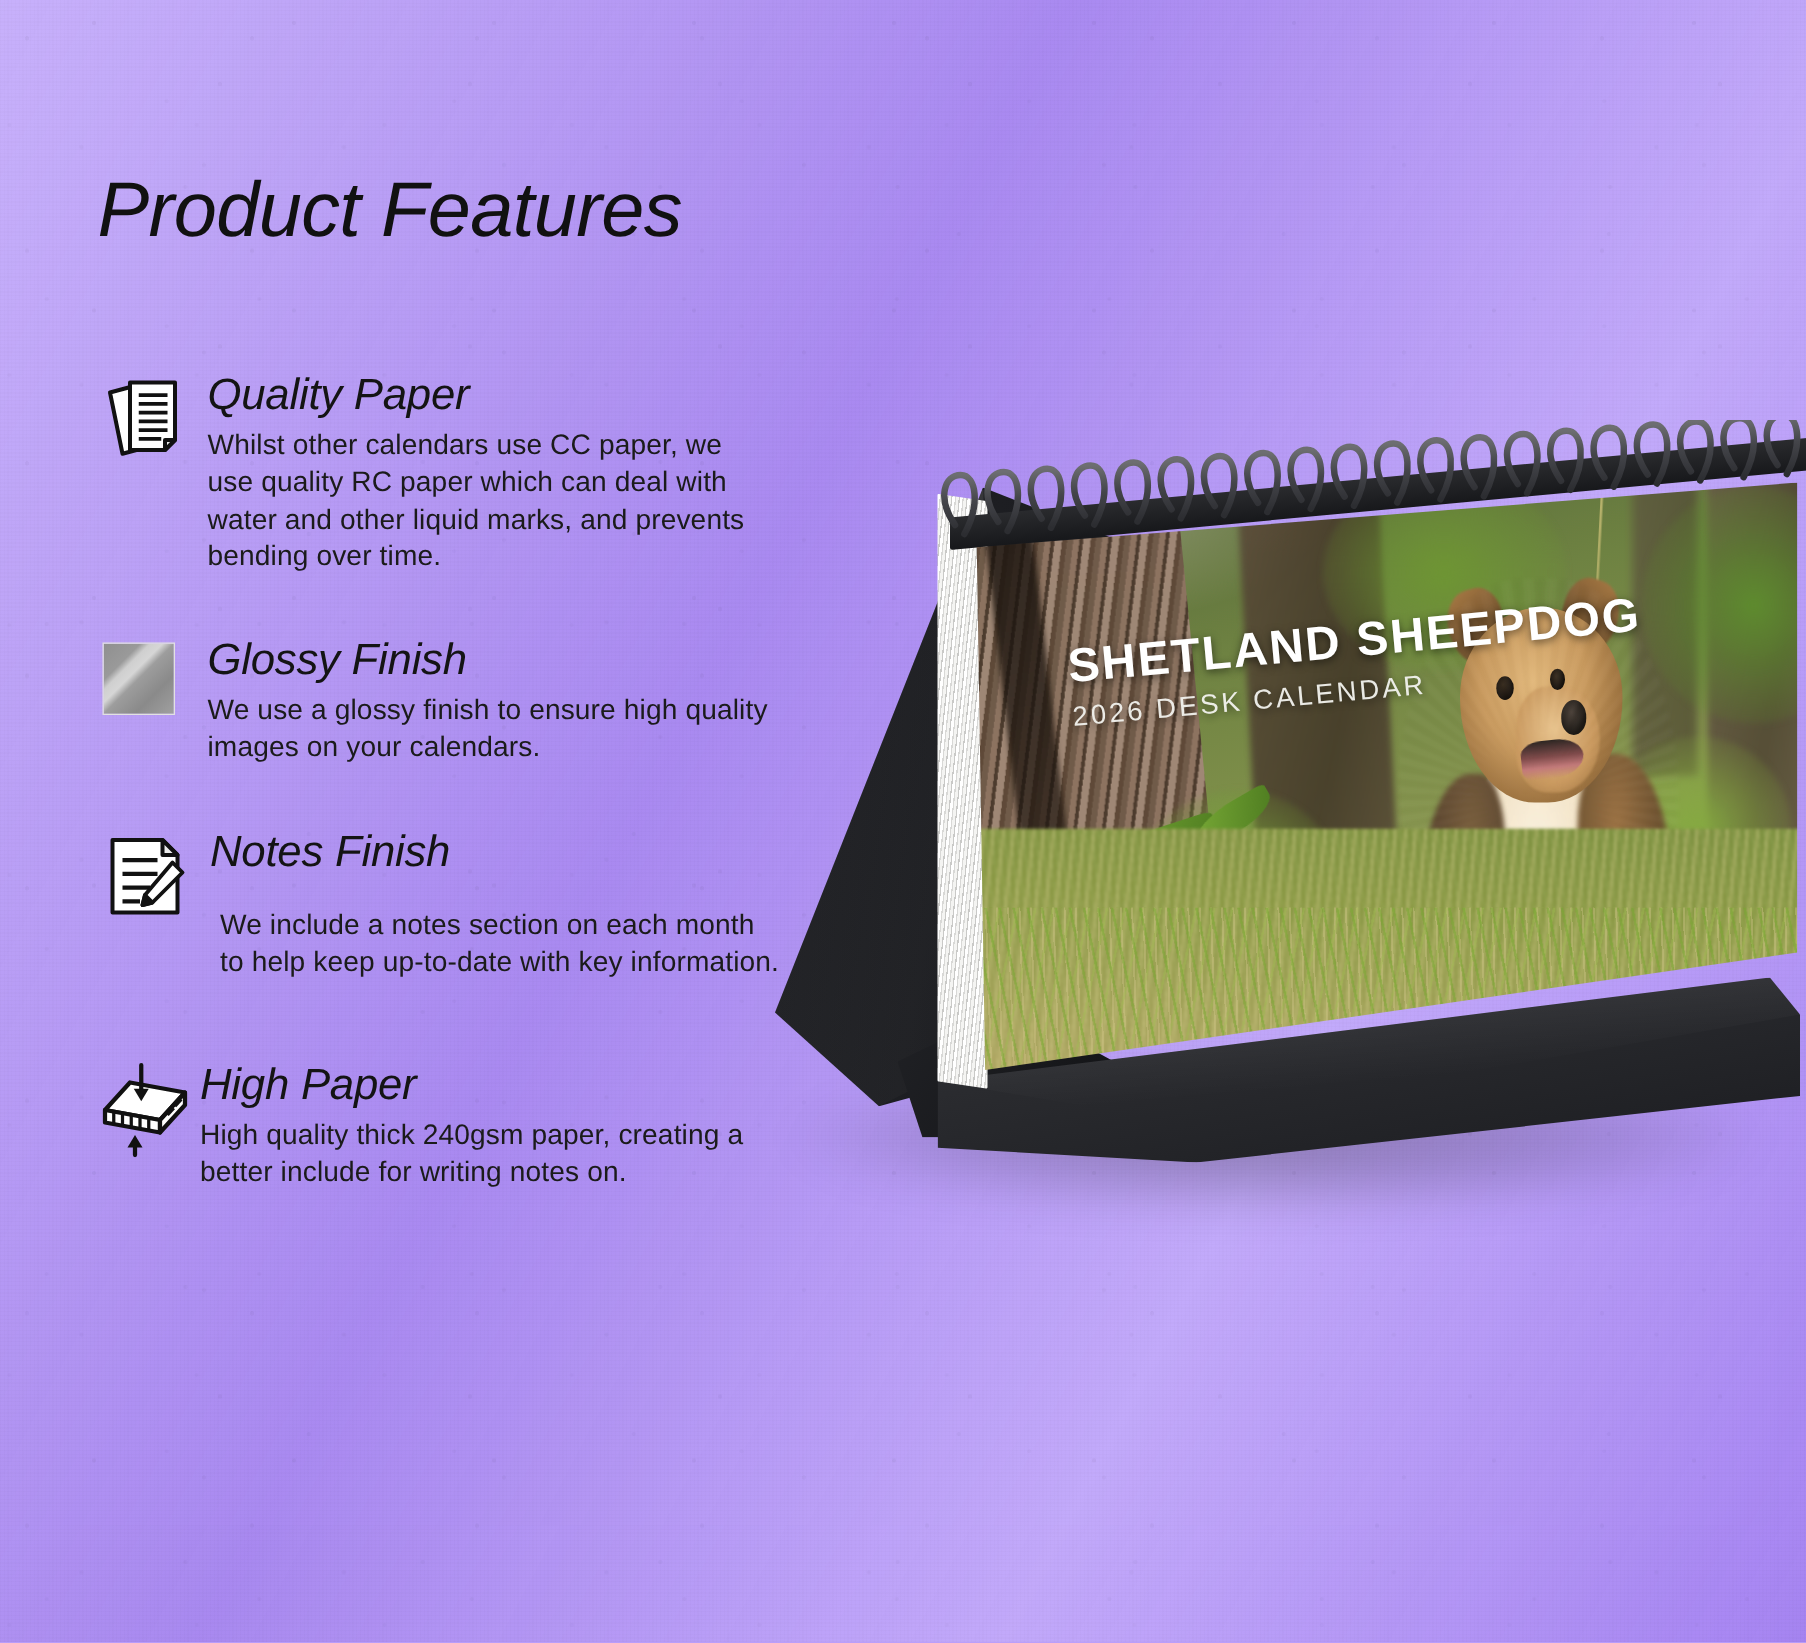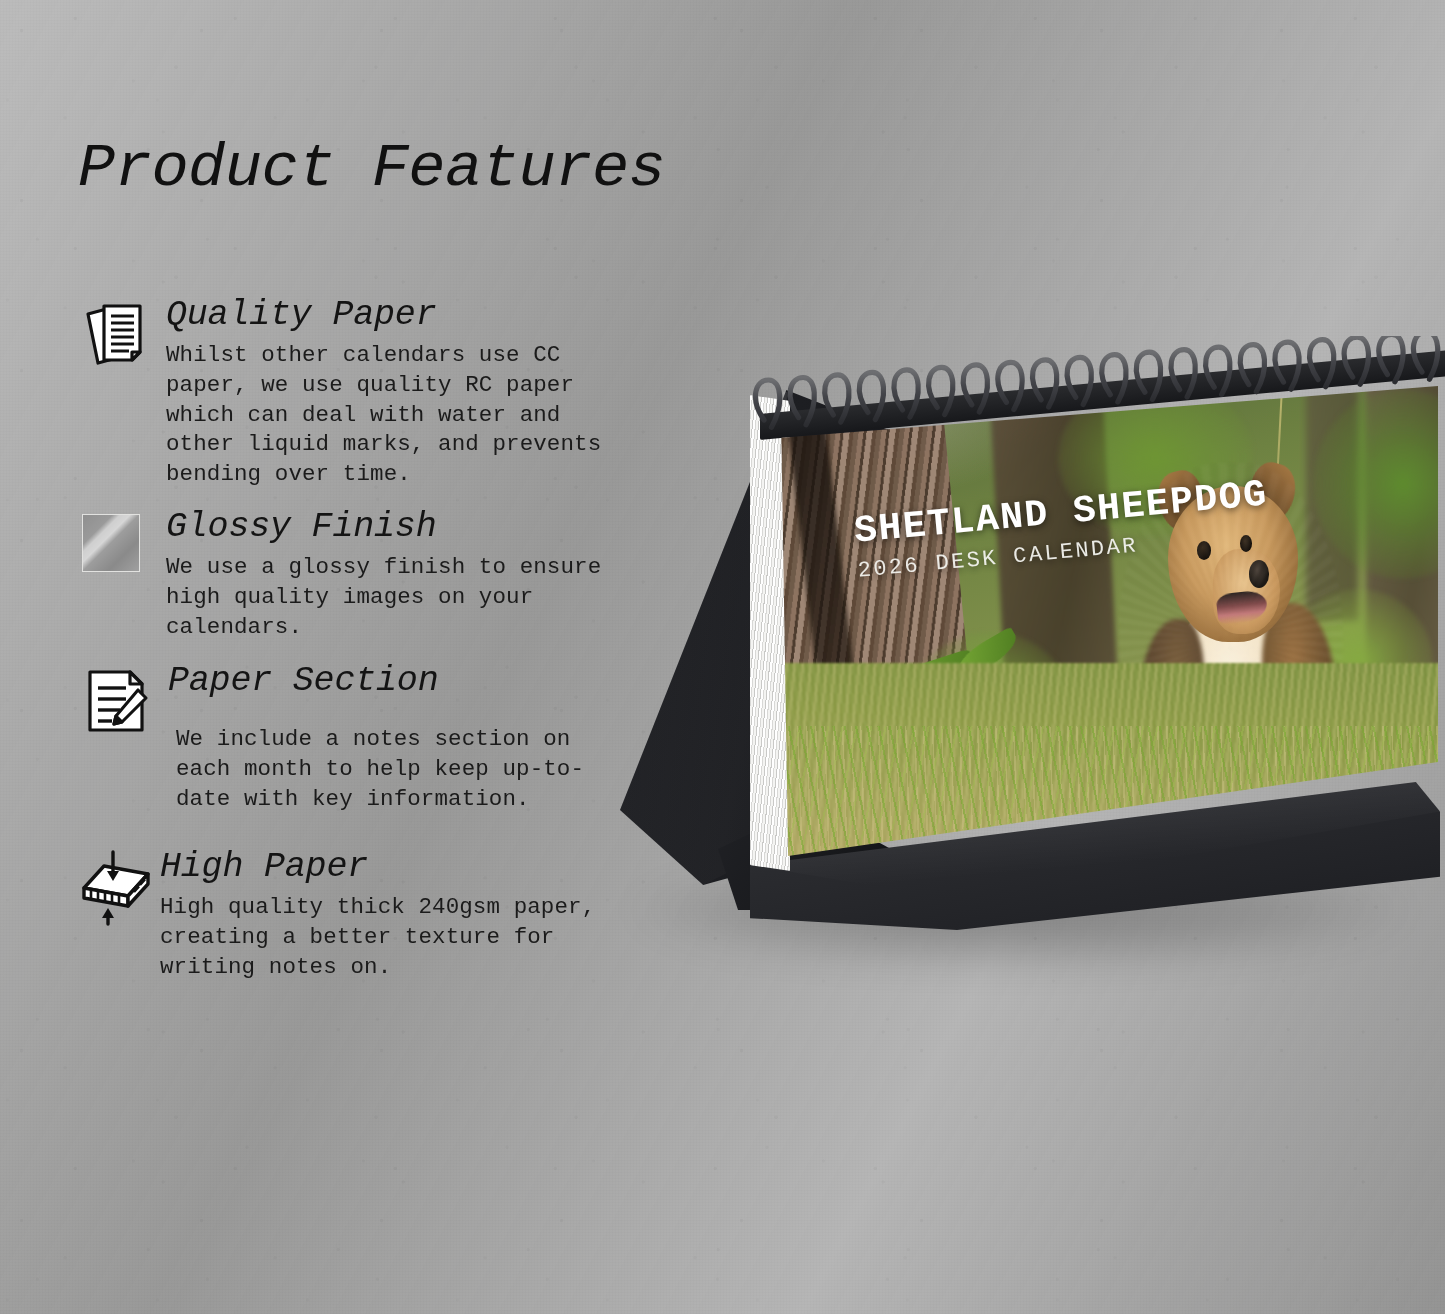--- a/index.html
+++ b/index.html
@@ -8,23 +8,22 @@
   html,body{
     width:1445px; height:1314px;
     overflow:hidden;
     font-family:"Liberation Sans", sans-serif;
   }
 
   
   #page{
     position:relative;
     width:1445px; height:1314px;
-    background:#737373;
+    background:#8b5cf6;
     overflow:hidden;
-    font-family:Liberation Mono, monospace;
   }
   #paper-texture{
     position:absolute; inset:0;
     background-image:
       radial-gradient(circle at 12% 18%, rgba(0,0,0,.035) 0 1.5px, transparent 2px),
       radial-gradient(circle at 31% 62%, rgba(0,0,0,.03) 0 1.2px, transparent 2px),
       radial-gradient(circle at 47% 8%,  rgba(0,0,0,.04) 0 1.4px, transparent 2px),
       radial-gradient(circle at 68% 88%, rgba(0,0,0,.03) 0 1.3px, transparent 2px),
       radial-gradient(circle at 88% 32%, rgba(0,0,0,.035) 0 1.5px, transparent 2px),
       radial-gradient(circle at 22% 92%, rgba(0,0,0,.03) 0 1.1px, transparent 2px),
@@ -544,21 +543,21 @@
           <line x1="20" y1="48" x2="42" y2="48"></line>
           <line x1="20" y1="59" x2="34" y2="59"></line>
         </g>
         <g fill="#ffffff" stroke="#111111" stroke-width="3.1" stroke-linejoin="round">
           <path d="M60 28 L68 36 L44 60 L36 62 L38 54 Z"></path>
           <path d="M38 54 L44 60 L36 62 Z" fill="#111111"></path>
         </g>
       </svg>
     </div>
     <div class="feature-body">
-      <div class="feature-title">Paper Section</div>
+      <div class="feature-title">Notes Finish</div>
       <div class="feature-desc">We include a notes section on each month to help keep up-to-date with key information.</div>
     </div>
   </div>
 
   <div class="feature" id="feature-thick">
     <div class="feature-icon">
       <svg viewBox="0 0 78 78" width="78" height="78" aria-hidden="true">
 
         <path d="M6 40 L26 18 L70 26 L50 48 Z" fill="#ffffff" stroke="#111111" stroke-width="3.4" stroke-linejoin="round"></path>
 
@@ -581,21 +580,21 @@
         </g>
 
         <g stroke="#111111" stroke-width="3.4" fill="#111111" stroke-linecap="round">
           <line x1="30" y1="76" x2="30" y2="66"></line>
           <path d="M30 60 L24 70 L36 70 Z" stroke="none"></path>
         </g>
       </svg>
     </div>
     <div class="feature-body">
       <div class="feature-title">High Paper</div>
-      <div class="feature-desc">High quality thick 240gsm paper, creating a better texture for writing notes on.</div>
+      <div class="feature-desc">High quality thick 240gsm paper, creating a better include for writing notes on.</div>
     </div>
   </div>
 
   <div id="calendar">
 
     <div id="calendar-shadow"></div>
 
     <div id="easel-back"></div>
     <div id="easel-back-fold"></div>
     <div id="easel-crease"></div>

